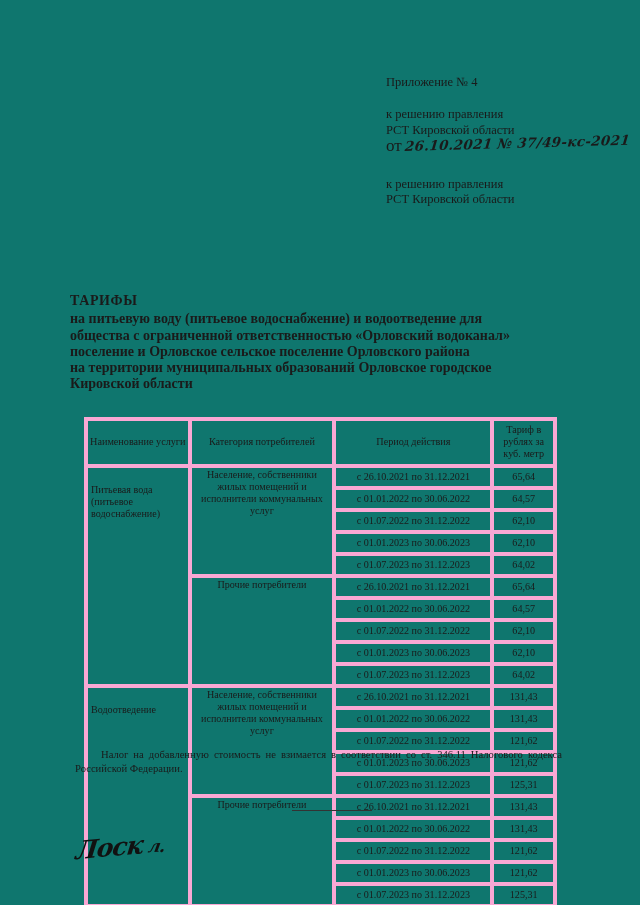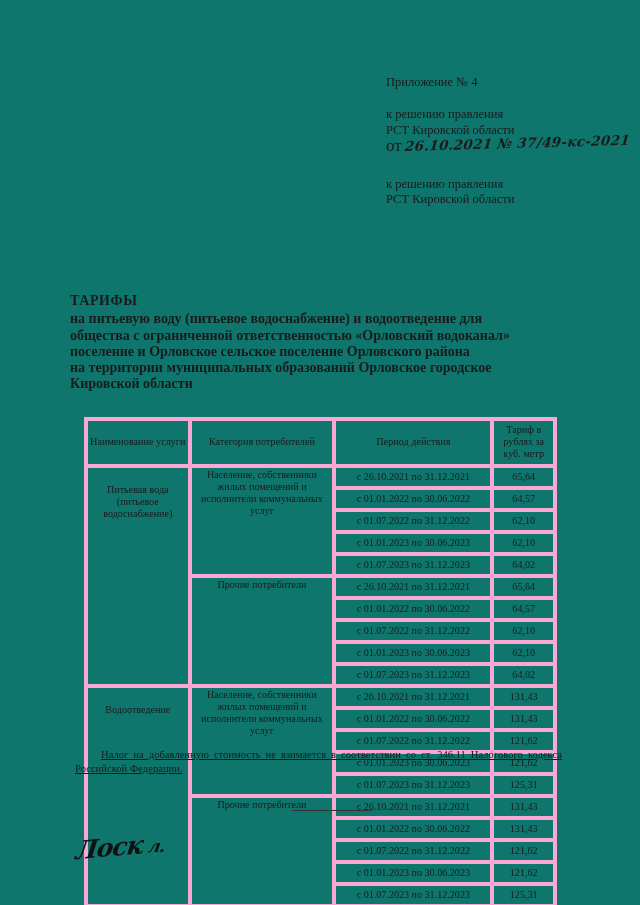--- a/index.html
+++ b/index.html
@@ -90,21 +90,21 @@
     height: 34px;
     font-size: 10.2px;
     padding: 3px 2px;
   }
   .col-service   { width: 104px; }
   .col-category  { width: 146px; }
   .col-period    { width: 160px; }
   .col-tariff    { width: 63px;  }
 
   td.service-cell {
-    text-align: center;
+    text-align: left;
     vertical-align: top;
     padding-top: 16px;
   }
   td.category-cell {
     text-align: center;
     vertical-align: top;
     padding-top: 1px;
   }
   td.period-cell {
     text-align: center;
@@ -118,21 +118,20 @@
   
   .footer-note {
     position: absolute;
     left: 75px;
     top: 748px;
     width: 487px;
     font-size: 10.6px;
     line-height: 13.6px;
     text-align: justify;
     text-align-last: left;
-    text-decoration: underline;
   }
   .footer-note .indent { display: inline-block; width: 26px; }
 
   
   .separator {
     position: absolute;
     left: 292px;
     top: 810px;
     width: 80px;
     height: 0;

